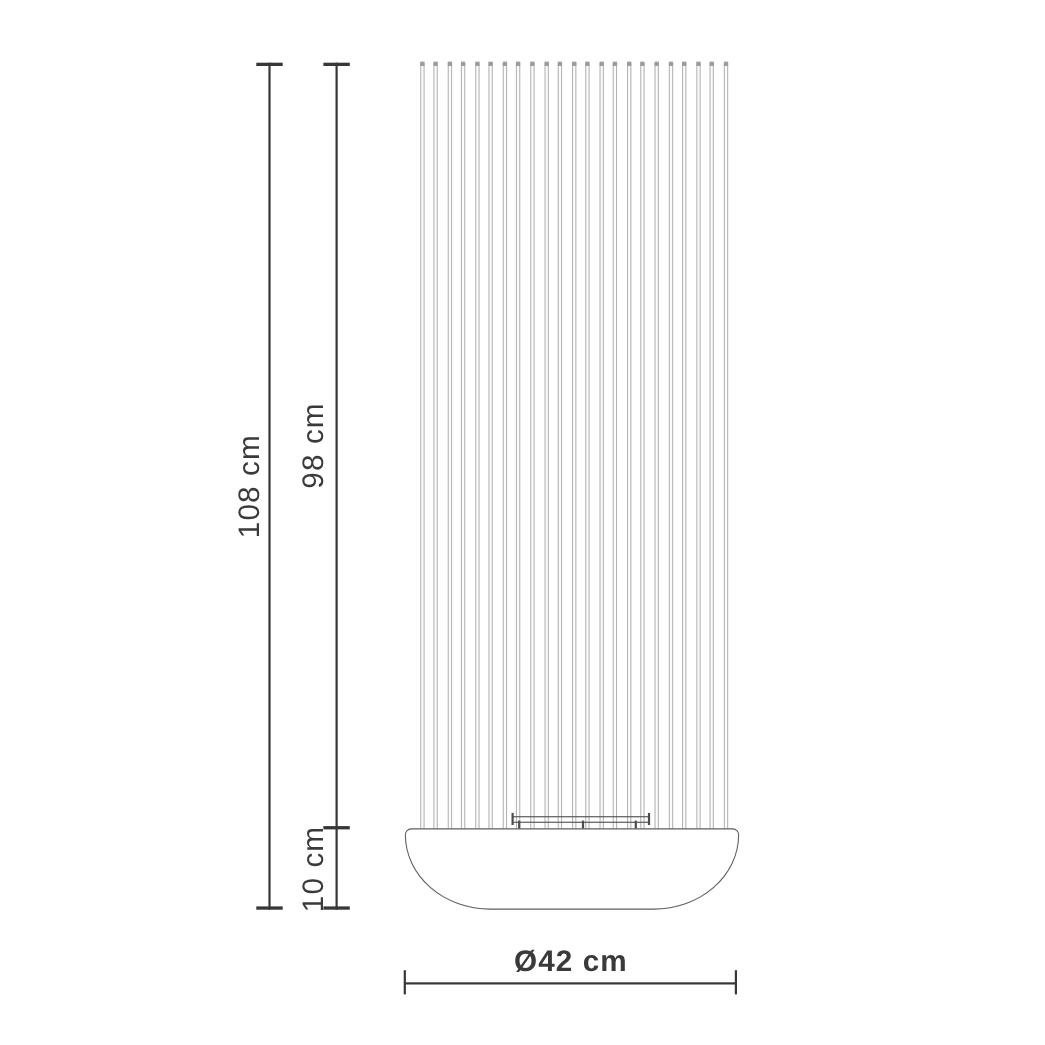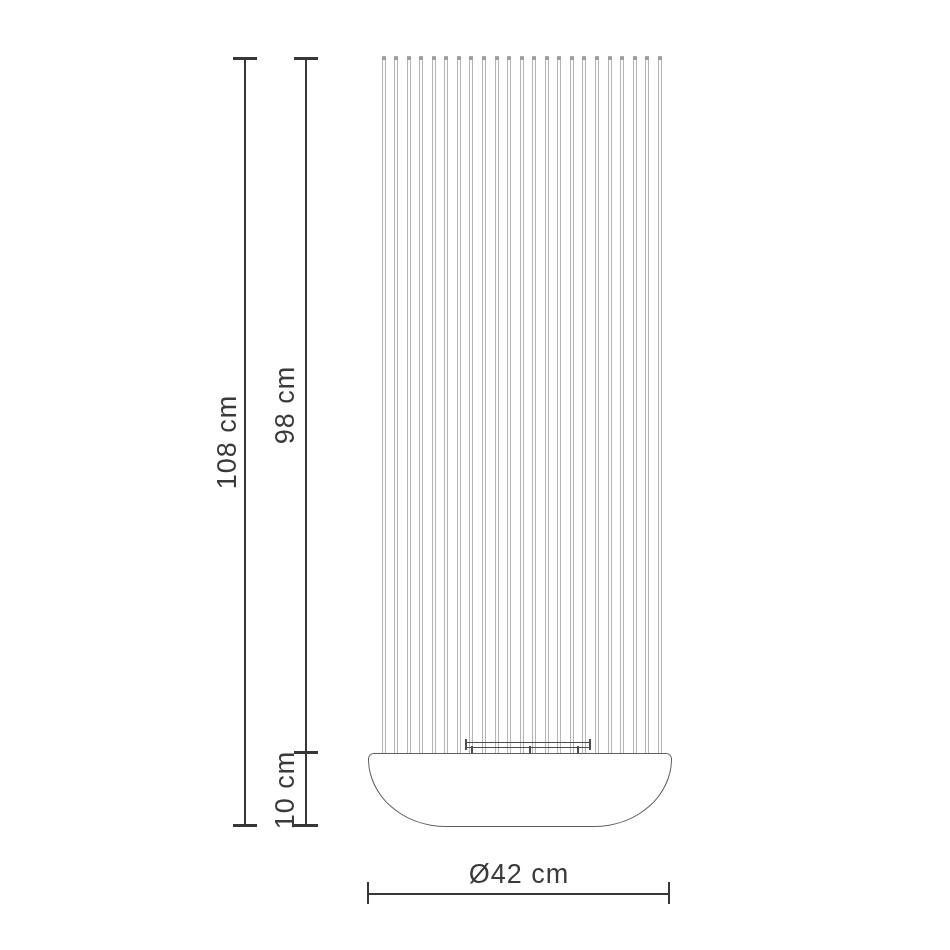--- a/index.html
+++ b/index.html
@@ -37,20 +37,21 @@
     position: absolute;
     white-space: nowrap;
     font-size: 27px;
     font-weight: 400;
     letter-spacing: 1px;
     color: #3a3a3a;
     transform: translate(-50%, -50%) rotate(-90deg);
   }
   .dim-label.horizontal {
     transform: translate(-50%, -50%);
+    font-weight: bold;
   }
   
   .rods { position: absolute; left: 0; top: 0; }
   .rod {
     position: absolute;
     top: 56px;
     height: 698px;
     width: 4px;
     box-sizing: border-box;
     border-left: 1px solid #b5b5b5;

